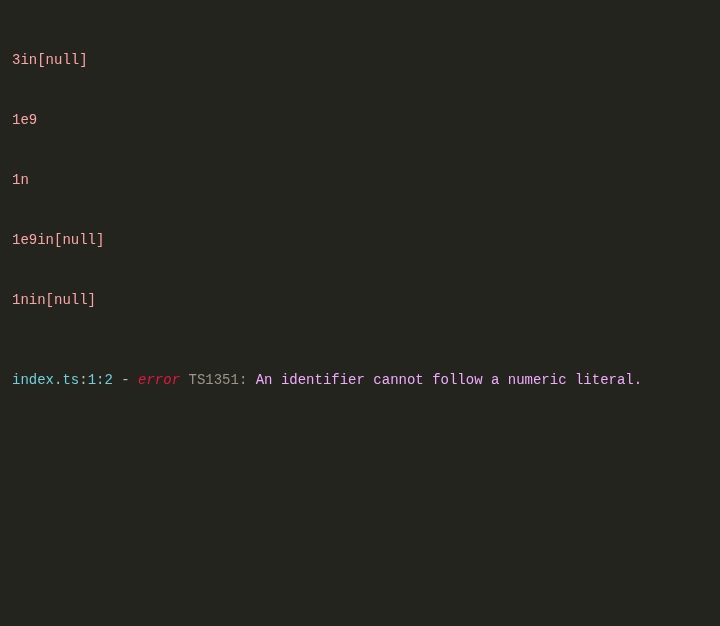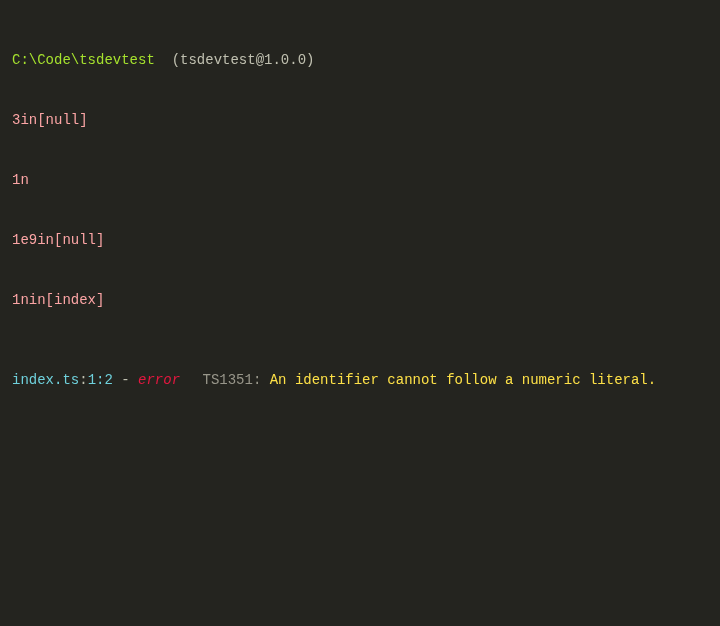--- a/index.html
+++ b/index.html
@@ -19,34 +19,34 @@
     white-space: pre;
   }
   .path   { color: #a6e22e; }    
   .pkg    { color: #c0c0b0; }    
   .prompt { color: #e8e8e4; }
   .cmd    { color: #e8e8e4; }
   .out    { color: #fca5a5; }
   .file   { color: #6fd1dc; text-align: right; }    
   .fadedwsep { color: #c0c0b0; } 
   .err    { color: #e3173f; font-style: italic; }    
-  .tscode { color: #98968a; margin-left: 14px; }    
-  .msg    { color: #fde047; }
+  .tscode { color: #98968a; }    
+  .msg    { color: #f0abfc; }
   .blank { height: 20px; }
   .row { display:block; }
 </style>
 </head>
 <body>
 
 <div class="term">
-  <span class="row"><span class="path">C:\Code\tsdevtest</span>  <span class="pkg">(tsdevtest@1.0.0)</span></span>
   <span class="row out">3in[null]</span>
+  <span class="row out">1e9</span>
   <span class="row out">1n</span>
   <span class="row out">1e9in[null]</span>
-  <span class="row out">1nin[index]</span>
+  <span class="row out">1nin[null]</span>
 
   <span class="row"><span class="file">index.ts</span><span class="fadedwsep">:</span><span class="file">1:2</span><span class="fadedwsep"> - </span><span class="err">error</span><span> </span><span class="tscode">TS1351:</span><span> </span><span class="msg">An identifier cannot follow a numeric literal.</span></span>
   <div class="blank"></div>
   
   
   
 
   
   
   

